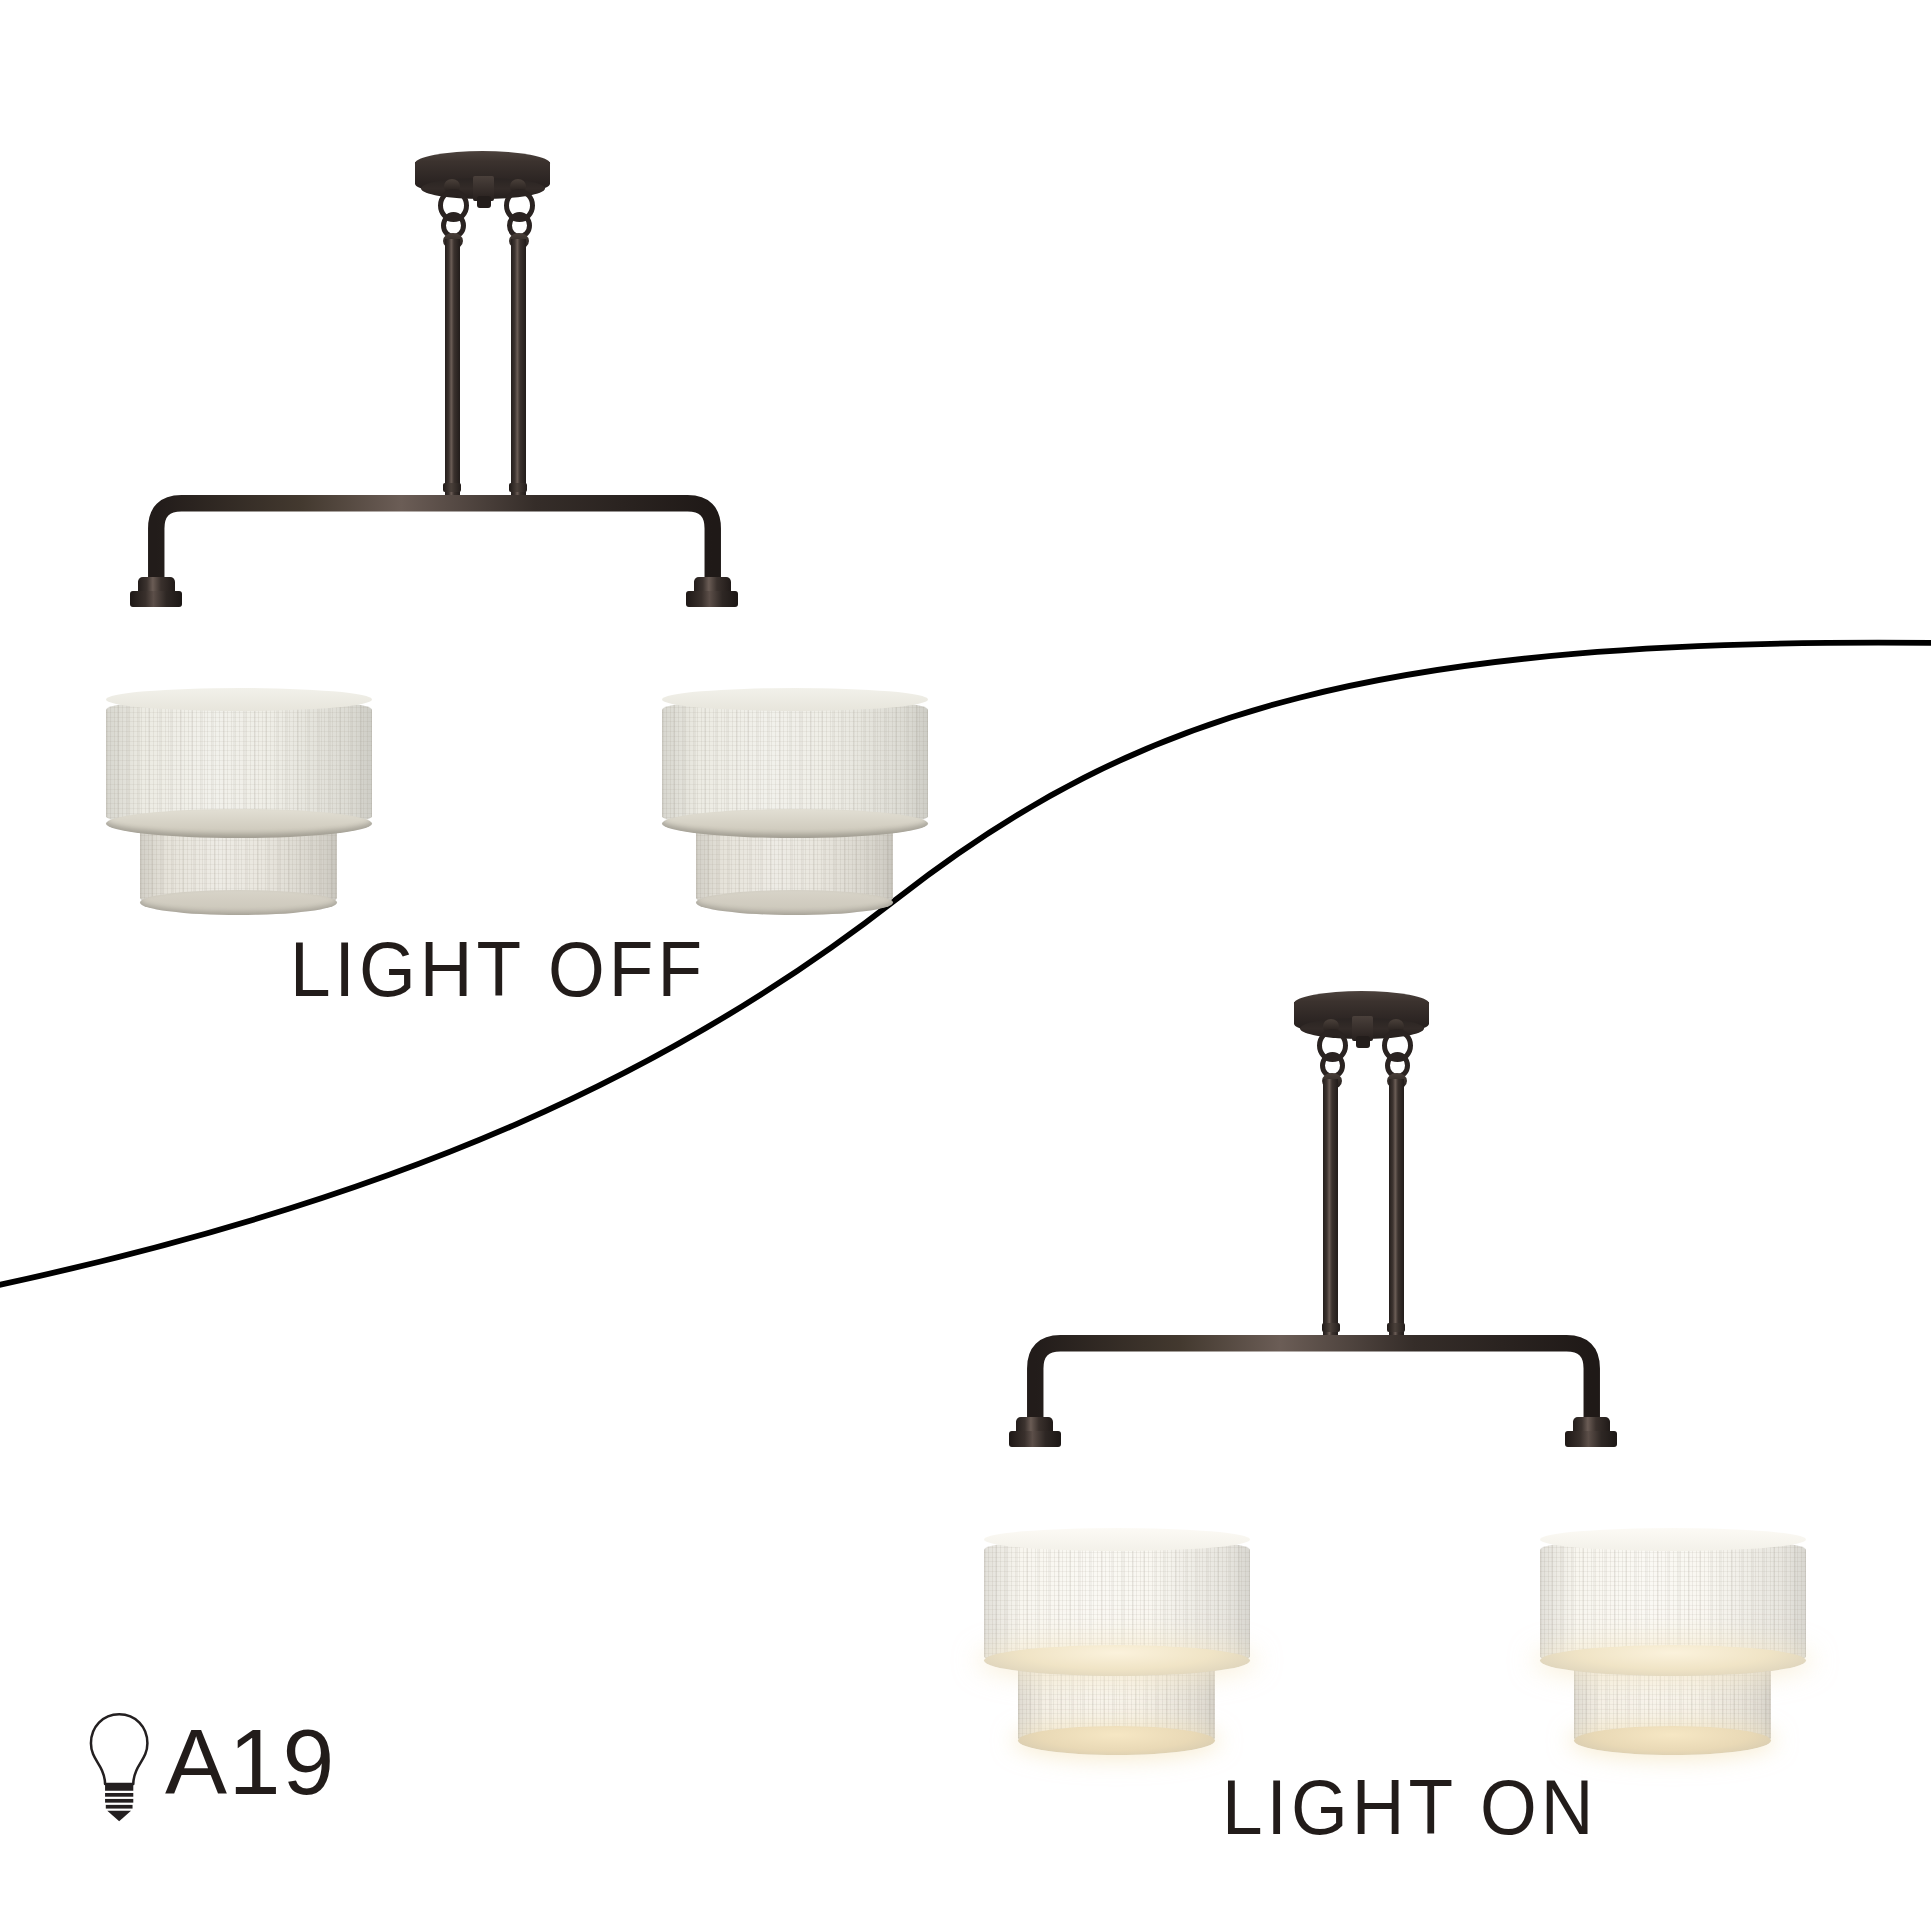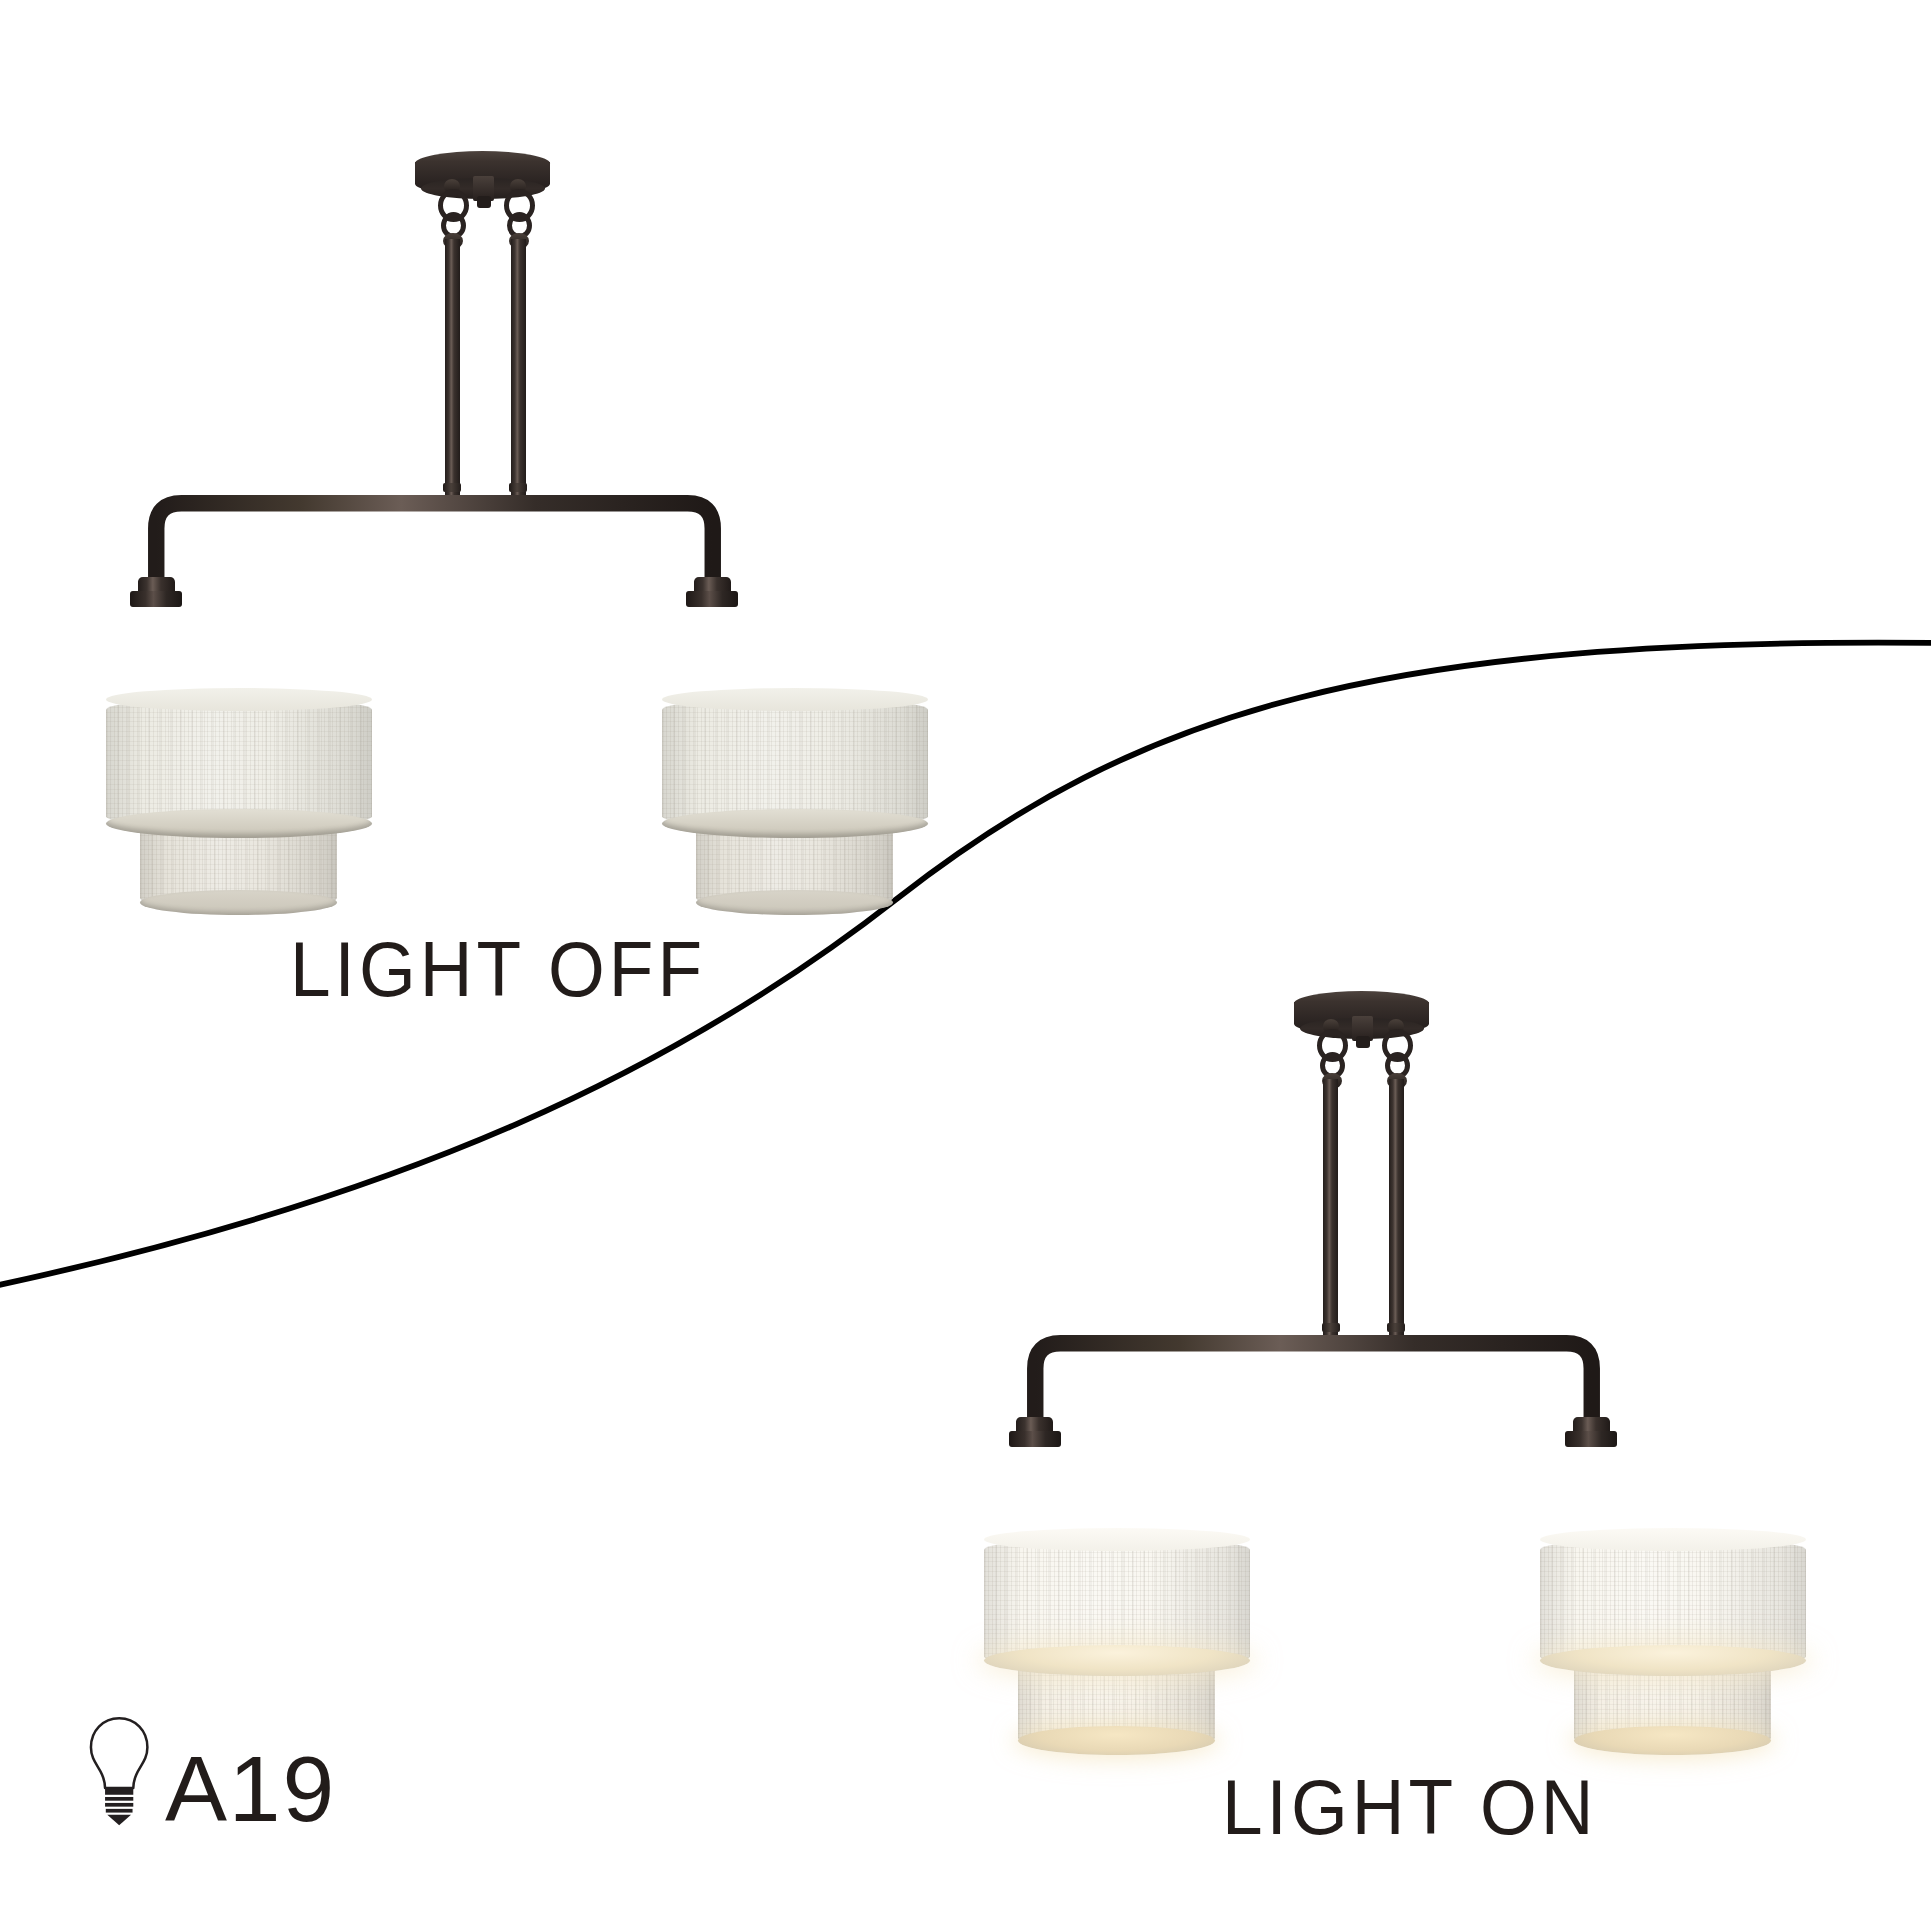--- a/index.html
+++ b/index.html
@@ -133,21 +133,21 @@
     color: #221c1a;
     font-family: "Liberation Sans", sans-serif;
     font-weight: 300;
     letter-spacing: 0.055em;
     white-space: nowrap;
     transform: scaleY(1.06);
     transform-origin: left top;
   }
 
   
-  .bulb-badge { position: absolute; display: flex; align-items: flex-end; }
+  .bulb-badge { position: absolute; display: flex; align-items: center; }
   .a19-text {
     color: #221c1a;
     font-family: "Liberation Sans", sans-serif;
     font-weight: 300;
     letter-spacing: 0.02em;
     line-height: 1;
     white-space: nowrap;
   }
 </style>
 </head>

